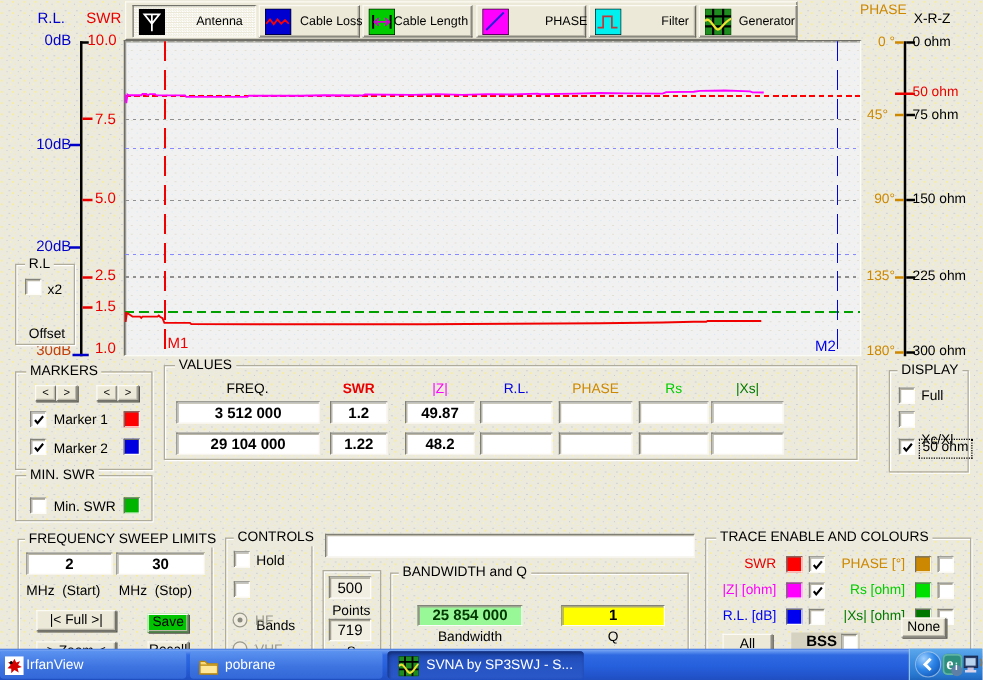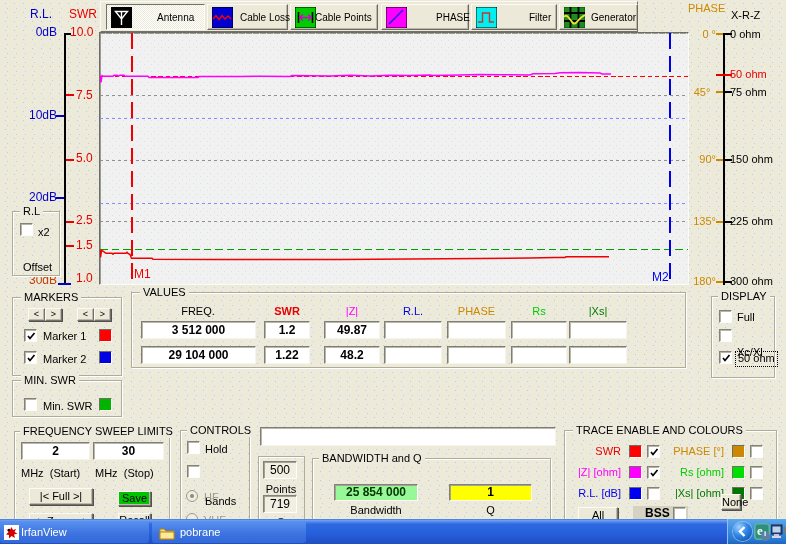--- a/index.html
+++ b/index.html
@@ -144,21 +144,21 @@
         <polyline points="1,12 4,8.5 7,12.5 10,8.5 13,12 16,9 19,12" stroke="#FF0000" stroke-width="1.4" fill="none"></polyline>
       </svg></span>
   <span class="tx" style="left:32px;">Cable Loss</span>
 </div>
 <div class="tbtn" style="left:290px; width:88px;">
   <span class="ic"><svg width="21" height="21">
         <rect x="0" y="0" width="21" height="21" fill="#00CC00" stroke="#000"></rect>
         <path d="M3.5 5 L3.5 16 M17.5 5 L17.5 16" stroke="#000" stroke-width="1.6" fill="none"></path>
         <path d="M5 10.5 L16 10.5 M8 7.5 L4.5 10.5 L8 13.5 M13 7.5 L16.5 10.5 L13 13.5" stroke="#D000D0" stroke-width="1.4" fill="none"></path>
       </svg></span>
-  <span class="tx" style="left:24px;">Cable Points</span>
+  <span class="tx" style="left:24px;">Cable Length</span>
 </div>
 <div class="tbtn" style="left:381px; width:88px;">
   <span class="ic"><svg width="21" height="21">
         <rect x="0" y="0" width="21" height="21" fill="#FF00FF" stroke="#000"></rect>
         <path d="M3 17 L17 3" stroke="#2222DD" stroke-width="1.6" fill="none"></path>
       </svg></span>
   <span class="tx" style="left:54px;">PHASE</span>
 </div>
 <div class="tbtn" style="left:471px; width:86px;">
   <span class="ic"><svg width="21" height="21">
@@ -354,38 +354,46 @@
 <div class="cb" style="left:647px; top:487px;"></div>
 <div class="lab rt" style="left:664px; top:487px; width:60px; color:#007800;">|Xs| [ohm]</div>
 <div class="swatch" style="left:732px; top:487px; background:#007800;"></div>
 <div class="cb" style="left:750px; top:487px;"></div>
 
 <div class="btn" style="left:578px; top:507px; width:40px; height:16px; line-height:14px;">All</div>
 <div class="abs" style="left:633px; top:506px; width:55px; height:14px; background:#D6D2C2;">
     <span style="position:absolute; left:12px; top:0px; font-weight:bold; font-size:12px;">BSS</span>
     <span class="cb" style="left:40px; top:1px; width:13px; height:13px;"></span>
   </div>
-<div class="btn" style="left:721px; top:494px; width:20px; height:16px; line-height:14px;">None</div>
+<div class="btn" style="left:721px; top:494px; width:36px; height:16px; line-height:14px;">None</div>
 
 <div class="abs" style="left:0px; top:519px; width:786px; height:25px; background:linear-gradient(#3A6FDE 0%, #6FA0F2 5%, #2F6AE2 20%, #2660DC 55%, #2254CC 85%, #1F4EC0 100%);">
 
   <div class="abs" style="left:152px; top:2px; width:154px; height:22px; border-radius:3px; background:linear-gradient(#5A92F0, #3E74E0 55%, #3268D8);">
     <svg width="16" height="14" style="position:absolute; left:7px; top:5px;">
         <path d="M1 3 L5 3 L7 5 L15 5 L15 13 L1 13 Z" fill="#F6D97C" stroke="#B8860B" stroke-width="1"></path>
         <path d="M1 6 L15 6 L15 13 L1 13 Z" fill="#FFE89C" stroke="#B8860B" stroke-width="1"></path>
       </svg>
     <span style="position:absolute; left:28px; top:5px; color:#fff; font-size:11px;">pobrane</span>
   </div>
   <div class="abs" style="left:0px; top:2px; width:149px; height:22px; border-radius:3px; background:linear-gradient(#5A92F0, #3E74E0 55%, #3268D8);">
     <svg width="15" height="15" style="position:absolute; left:4px; top:4px;">
         <rect width="15" height="15" fill="#fff"></rect>
         <path d="M7.5 2 L9 5 L12 4 L10.5 7 L13.5 8.5 L10 9.5 L11 13 L7.5 11 L5 13.5 L5 10 L2 9.5 L4.5 7 L2.5 4.5 L6 5 Z" fill="#D40000"></path>
         <circle cx="5" cy="5" r="1.2" fill="#000"></circle>
       </svg>
     <span style="position:absolute; left:21px; top:5px; color:#fff; font-size:11px;">IrfanView</span>
+  </div>
+  <div class="abs" style="left:310px; top:2px; width:157px; height:22px; border-radius:3px; background:linear-gradient(#1E48B0, #2553C2 45%, #2A58C8); box-shadow: inset 1px 2px 3px #142F78;">
+    <svg width="16" height="16" style="position:absolute; left:9px; top:4px;">
+        <rect width="16" height="16" fill="#1E8C1E" stroke="#0A4A0A"></rect>
+        <path d="M5 0 L5 16 M11 0 L11 16 M0 4.5 L16 4.5 M0 10.5 L16 10.5" stroke="#000" stroke-width="1.4"></path>
+        <path d="M0 8 C3 4, 5 10, 8 13 C11 15, 13 8, 16 6" stroke="#F0E030" stroke-width="1.6" fill="none"></path>
+      </svg>
+    <span style="position:absolute; left:31px; top:5px; color:#fff; font-size:11px;">SVNA by SP3SWJ -  S...</span>
   </div>
 
   <div class="abs" style="left:727px; top:0px; width:59px; height:25px; background:linear-gradient(#5CA8EC 0%, #3E8EE0 40%, #2A7AD2 80%, #1E66BE 100%); border-left:1px solid #8FC0F4;">
     <div class="abs" style="left:5px; top:3px; width:19px; height:19px; border-radius:50%; background:radial-gradient(circle at 6px 5px, #9FD0FF, #2E86E8 45%, #1258B8 85%); box-shadow:0 0 0 1px rgba(200,215,235,.55);">
         <svg width="19" height="19" style="position:absolute;left:0;top:0;">
           <path d="M11.5 5 L7 9.5 L11.5 14" stroke="#fff" stroke-width="2.4" fill="none"></path>
         </svg>
       </div>
     <div class="abs" style="left:26px; top:4px; width:16px; height:17px; border-radius:4px; background:#2E8F7E; box-shadow: inset 0 0 0 1.5px #5FB3A4;">
         <span style="position:absolute; left:3px; top:0px; color:#fff; font-weight:bold; font-size:13px; font-family:'Liberation Serif',serif;">e</span>

